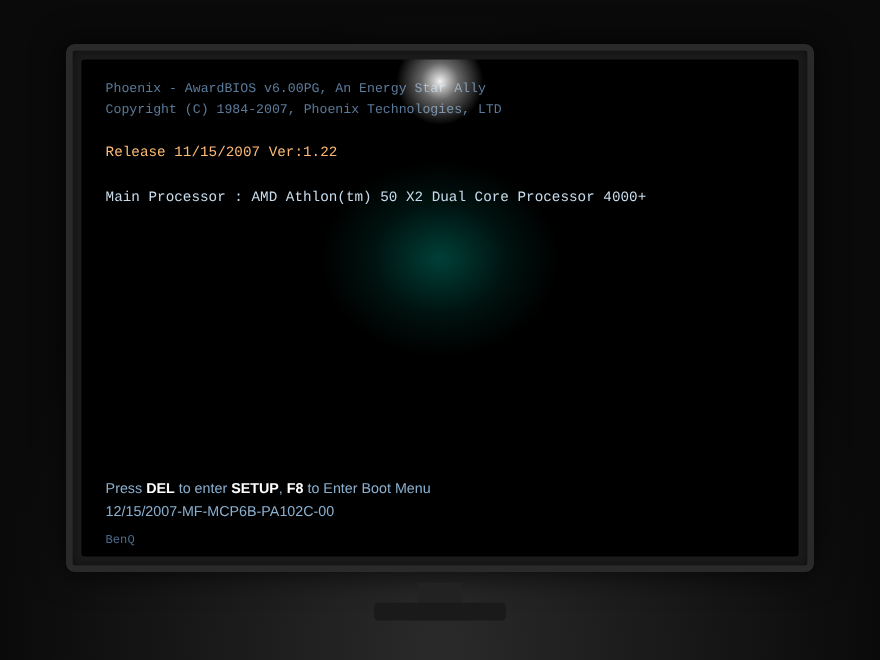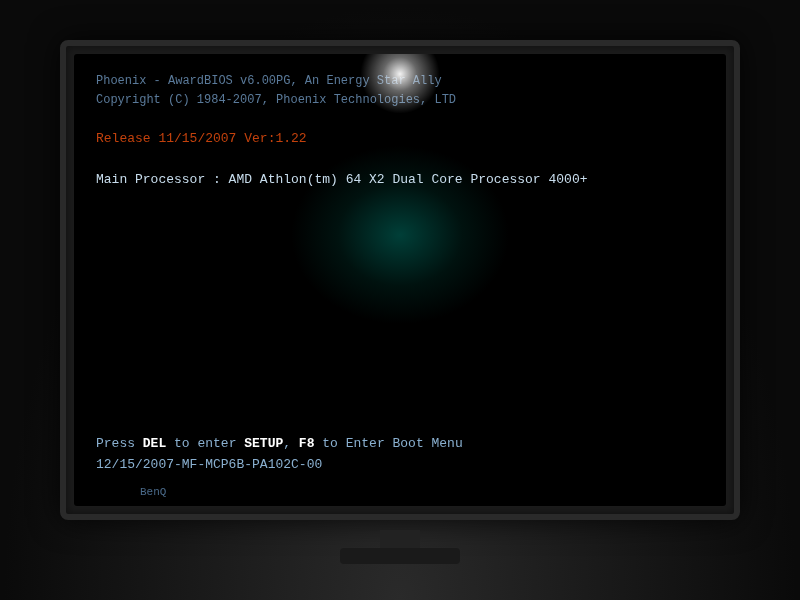--- a/index.html
+++ b/index.html
@@ -101,34 +101,34 @@
       white-space: pre;
       display: block;
     }
 
     .bios-line.dim {
       color: #5a7a9a;
       font-size: 12px;
     }
 
     .bios-line.bright {
-      color: #c2410c;
+      color: #fdba74;
     }
 
     .bios-line.white {
       color: #c8dded;
     }
 
     
     .bios-bottom {
       position: absolute;
       bottom: 30px;
       left: 22px;
       right: 36px;
-      font-family: Liberation Mono, monospace;
+      font-family: Liberation Sans, sans-serif;
       font-size: 13px;
       color: #8ab0d0;
       line-height: 1.6;
     }
 
     .bios-bottom .bold-text {
       font-weight: bold;
       color: #ffffff;
     }
 
@@ -136,21 +136,20 @@
       color: #8ab0d0;
     }
 
     .bios-brand {
       position: absolute;
       bottom: 8px;
       left: 22px;
       font-family: 'Courier New', Courier, monospace;
       font-size: 11px;
       color: #4a6a8a;
-      margin-left: 44px;
     }
 
     
     .monitor-base {
       position: absolute;
       bottom: 50px;
       left: 50%;
       transform: translateX(-50%);
       width: 40px;
       height: 20px;
@@ -181,21 +180,21 @@
       <div class="glare-top"></div>
 
       <div class="glow-center"></div>
 
       <div class="bios-content">
         <span class="bios-line dim">Phoenix - AwardBIOS v6.00PG, An Energy Star Ally</span>
         <span class="bios-line dim">Copyright (C) 1984-2007, Phoenix Technologies, LTD</span>
         <span class="bios-line">&nbsp;</span>
         <span class="bios-line bright">Release 11/15/2007 Ver:1.22</span>
         <span class="bios-line">&nbsp;</span>
-        <span class="bios-line white">Main Processor : AMD Athlon(tm) 64 X2 Dual Core Processor 4000+</span>
+        <span class="bios-line white">Main Processor : AMD Athlon(tm) 50 X2 Dual Core Processor 4000+</span>
       </div>
 
       <div class="bios-bottom">
         <div>
           <span class="normal">Press </span><span class="bold-text">DEL</span><span class="normal"> to enter </span><span class="bold-text">SETUP</span><span class="normal">, </span><span class="bold-text">F8</span><span class="normal">  to Enter Boot Menu</span>
         </div>
         <div class="normal">12/15/2007-MF-MCP6B-PA102C-00</div>
       </div>
 
       <div class="bios-brand">BenQ</div>

